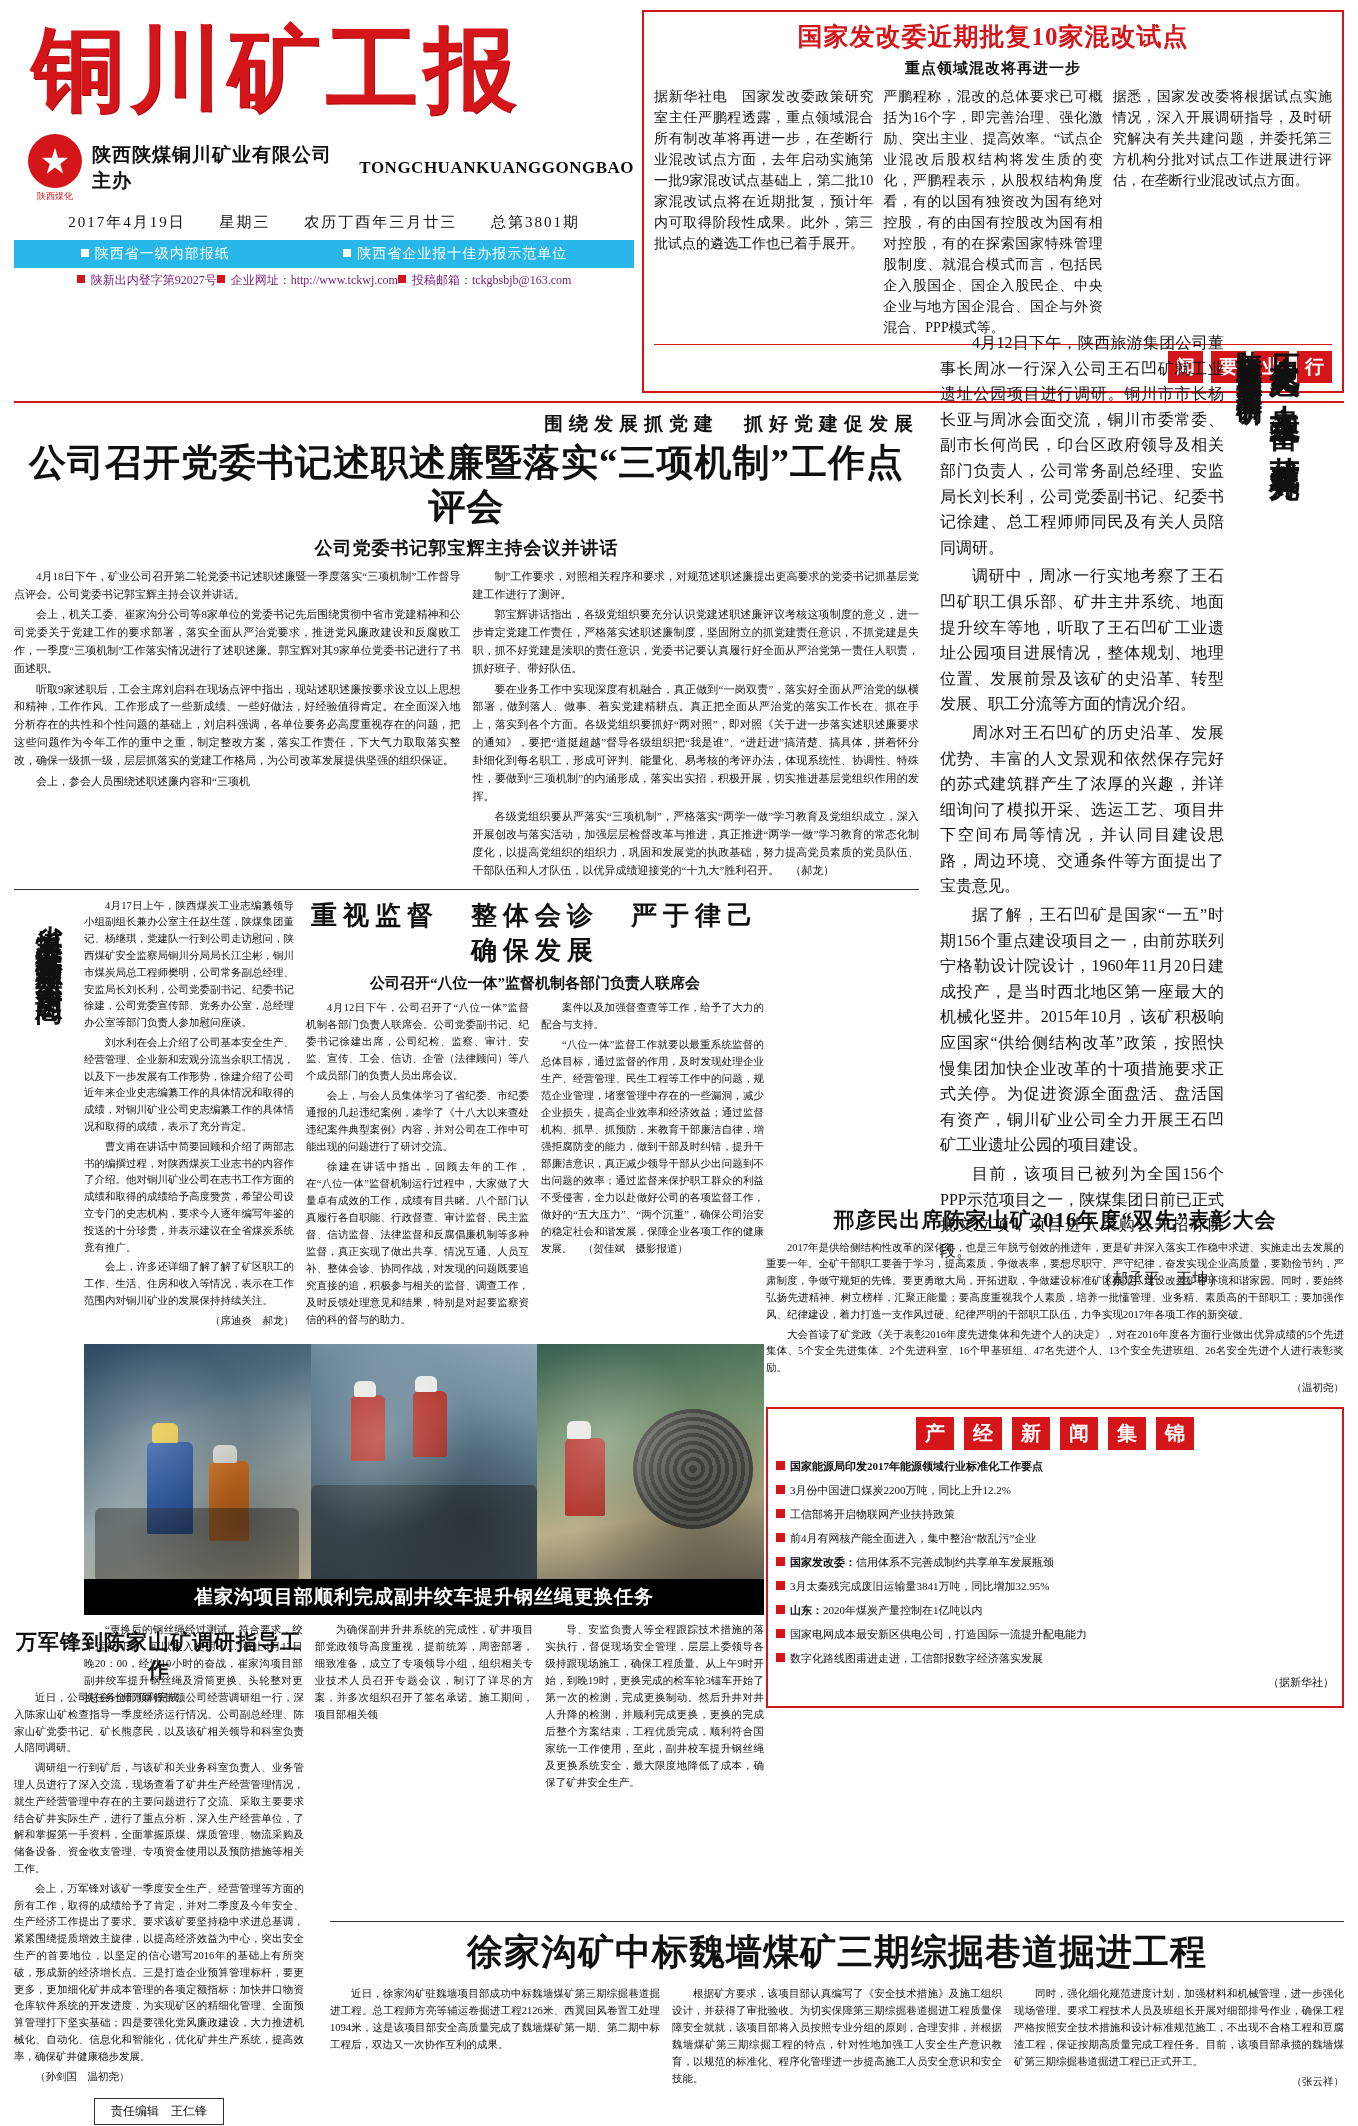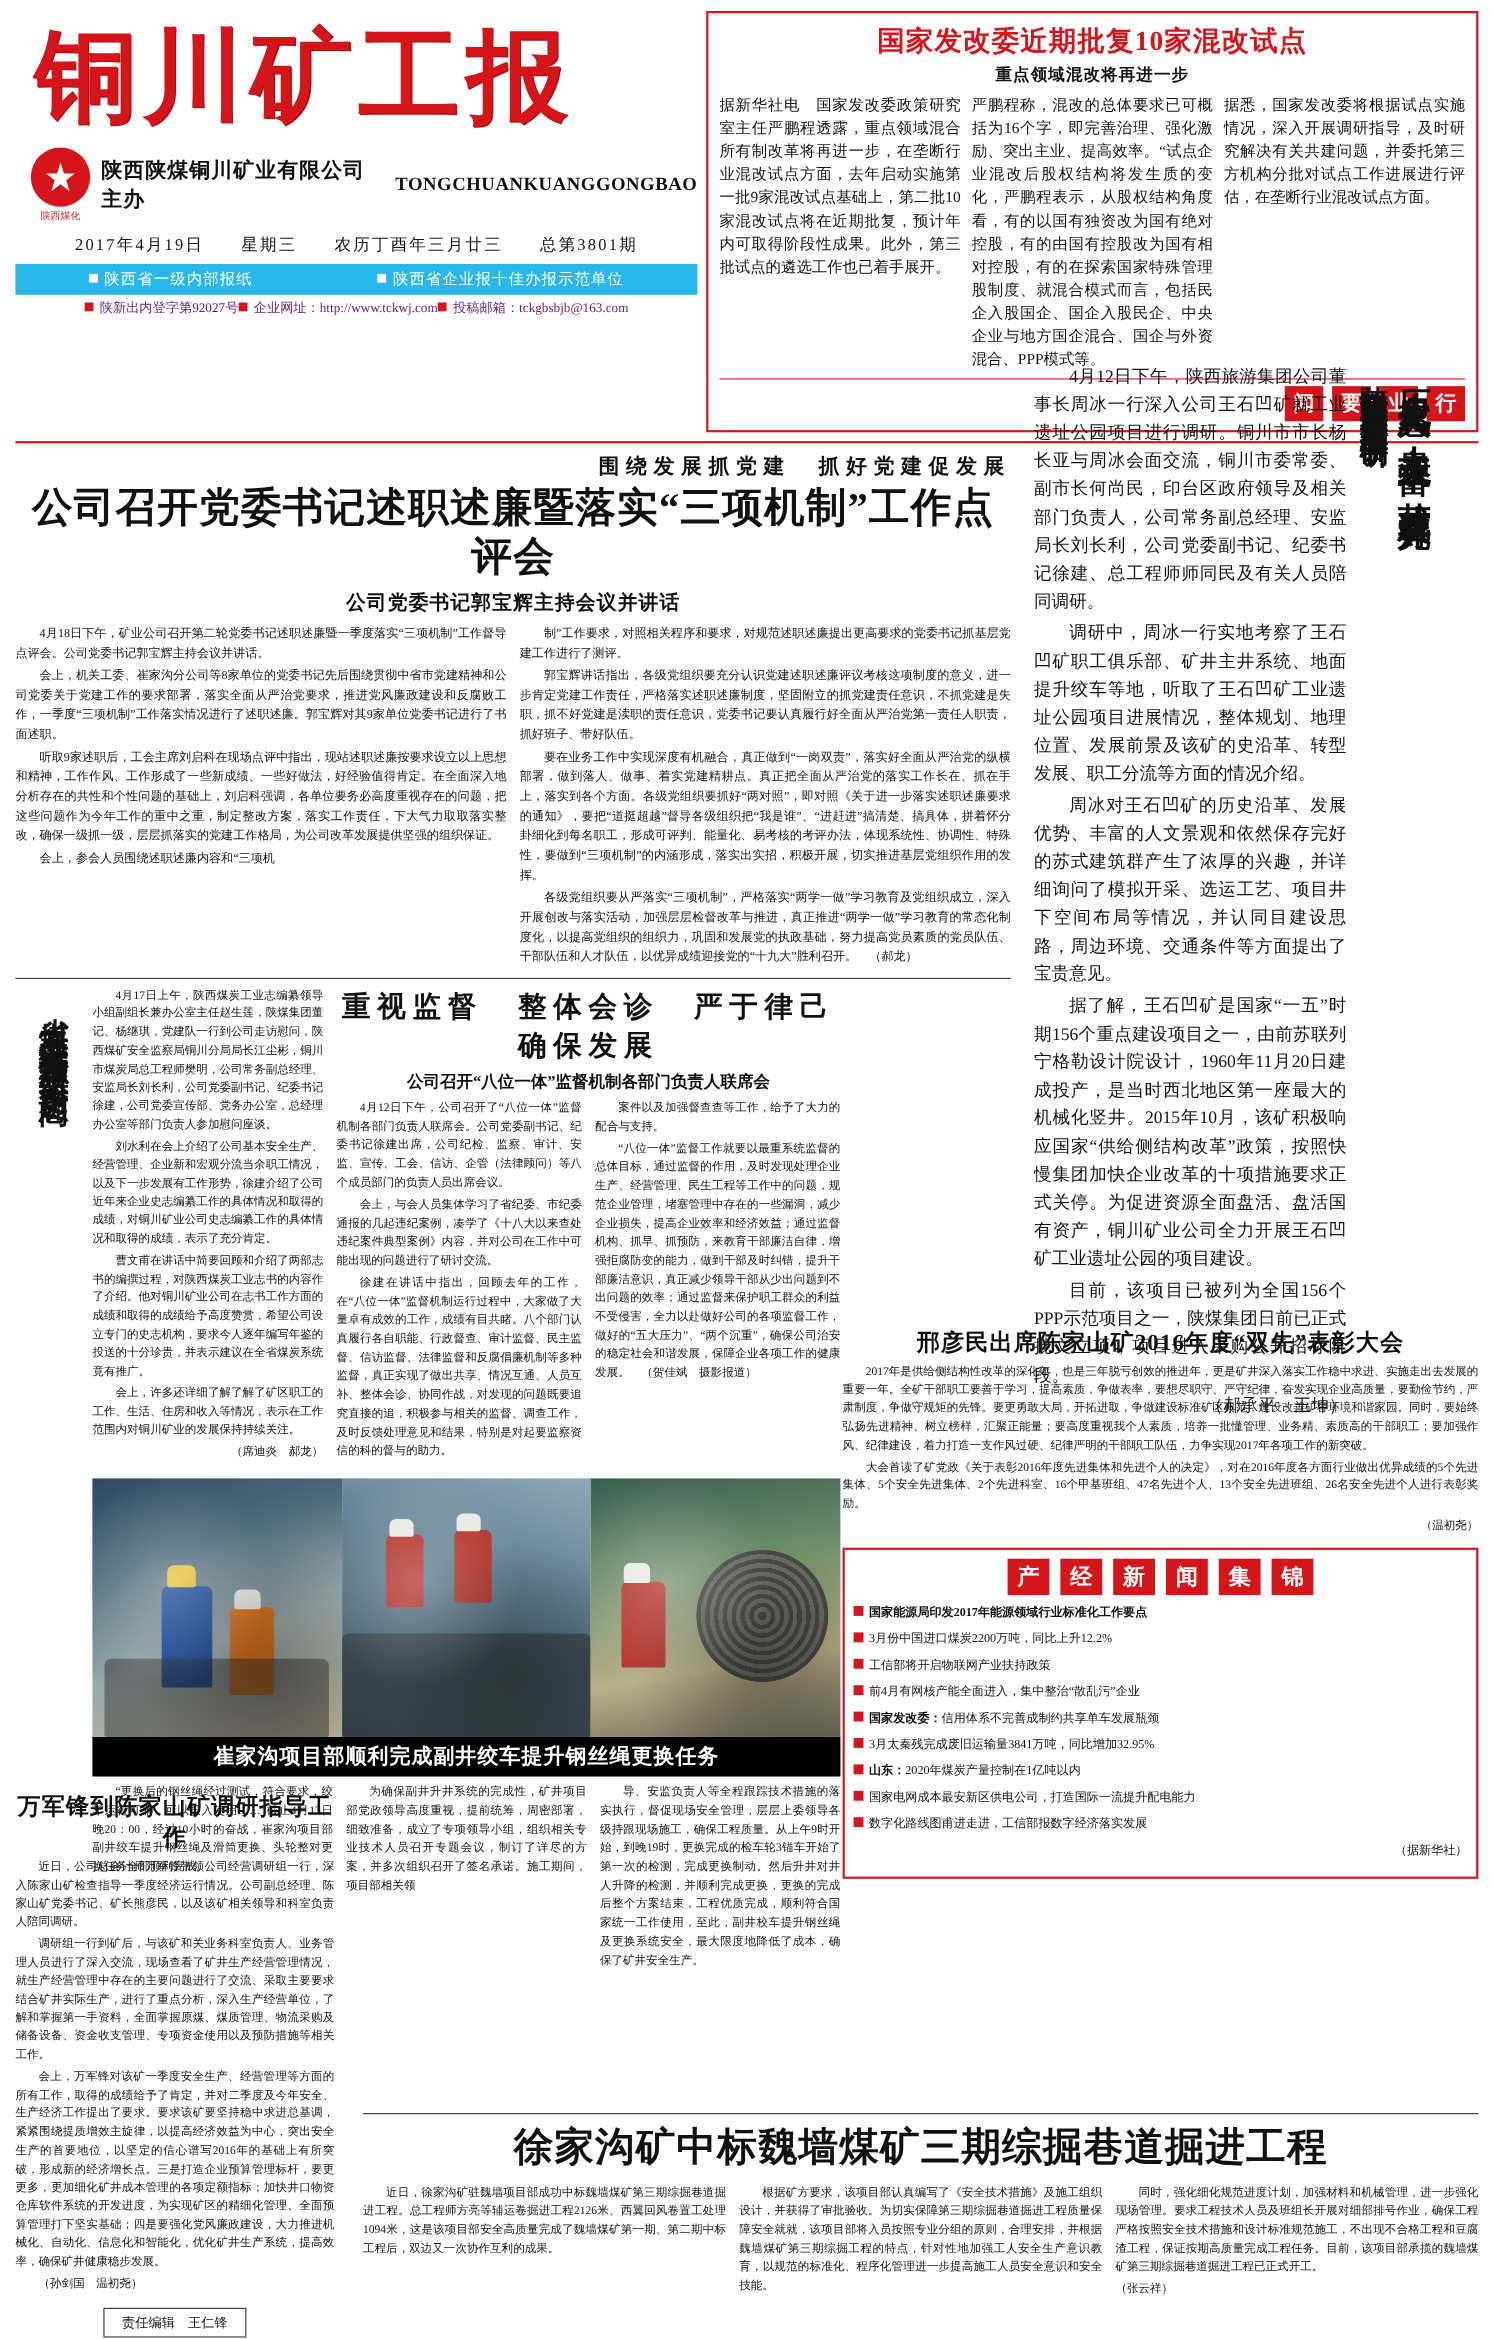--- a/index.html
+++ b/index.html
@@ -74,21 +74,21 @@
   .lead-kicker { text-align: right; font-size: 19px; font-weight: bold; letter-spacing: 6px; margin-bottom: 4px; }
   .lead-head {
     text-align: center; font-size: 37px; font-weight: bold;
     letter-spacing: 1px; line-height: 1.2;
   }
   .lead-sub { text-align: center; font-size: 18px; font-weight: bold; margin-top: 6px; letter-spacing: 1px; }
 
   .cols { display: flex; gap: 12px; margin-top: 8px; }
   .col { flex: 1; font-size: 11px; line-height: 1.62; text-align: justify; }
   .col p { margin: 0 0 3px 0; text-indent: 2em; }
-  .byline { text-indent: 0 !important; }
+  .byline { text-align: right; text-indent: 0 !important; }
 
   
   .body-grid { display: flex; gap: 2px; margin-top: 8px; }
   .bg-left { width: 68px; }
   .bg-mid { width: 680px; }
   .bg-right { flex: 1; }
 
   
   .vert {
     writing-mode: vertical-rl; text-orientation: upright;

